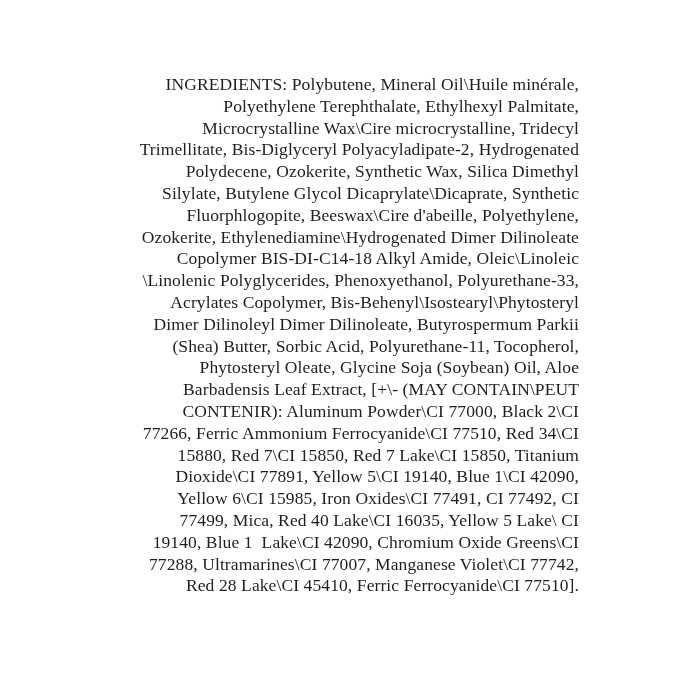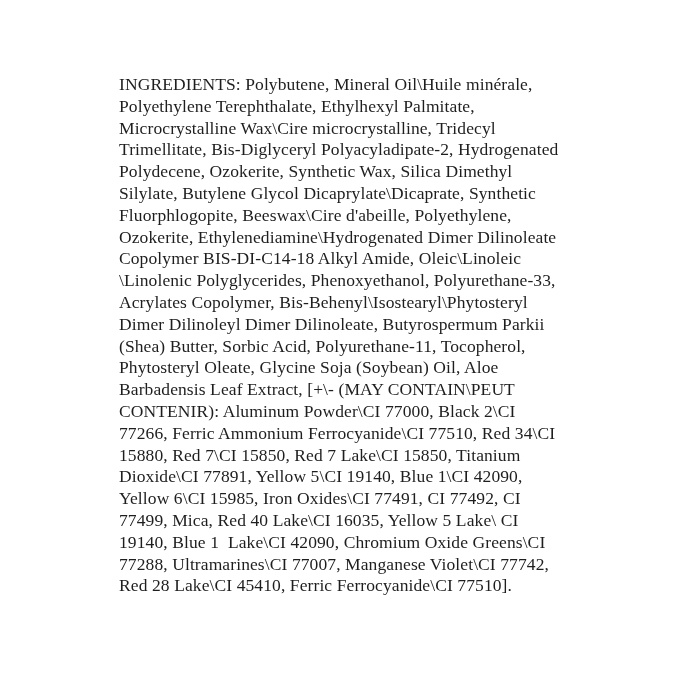--- a/index.html
+++ b/index.html
@@ -20,20 +20,21 @@
     position: absolute;
     left: 119px;
     top: 74px;
     width: 460px;
     font-family: "Liberation Serif", "DejaVu Serif", serif;
     font-size: 17.5px;
     line-height: 21.8px;
     color: #1e1e1e;
     letter-spacing: 0.1px;
     white-space: pre; 
+    text-align: right;
   }
 </style>
 </head>
 <body>
 
 <div class="label-canvas">
   <div class="ingredients-text">INGREDIENTS: Polybutene, Mineral Oil\Huile minérale,
 Polyethylene Terephthalate, Ethylhexyl Palmitate,
 Microcrystalline Wax\Cire microcrystalline, Tridecyl
 Trimellitate, Bis-Diglyceryl Polyacyladipate-2, Hydrogenated

